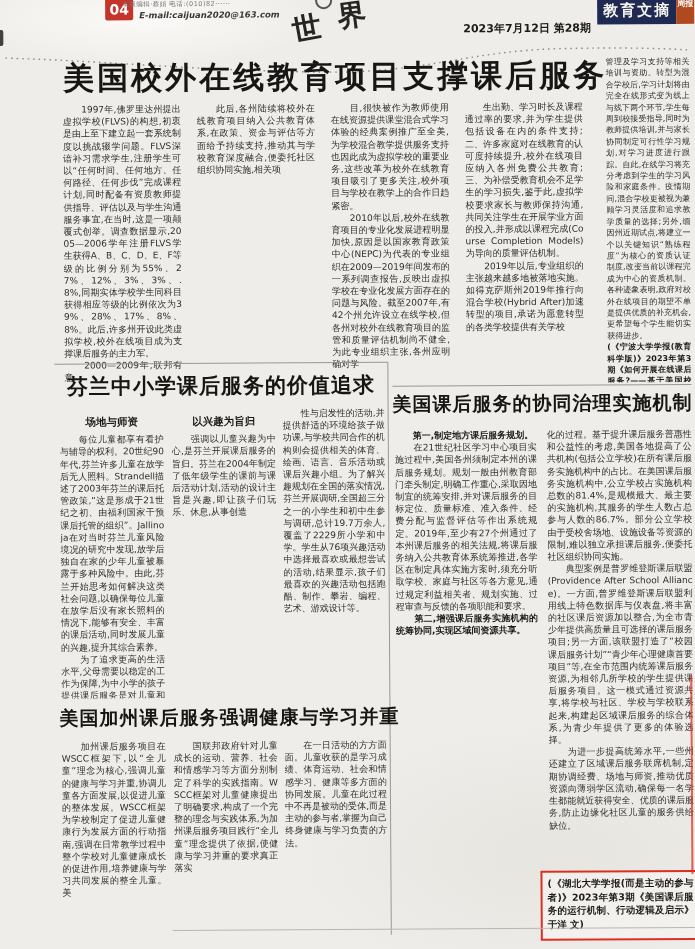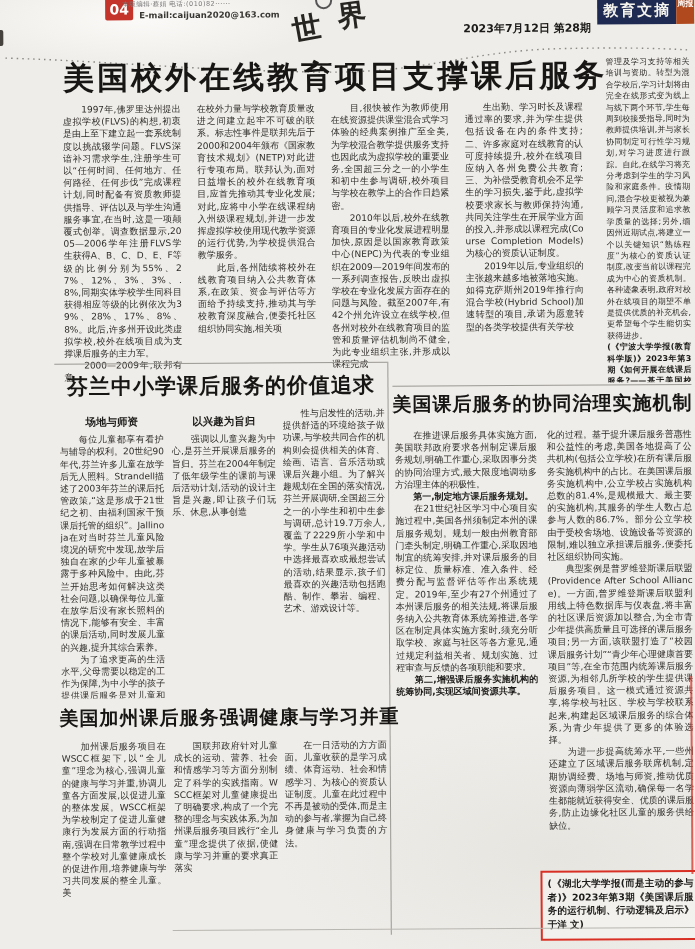--- a/index.html
+++ b/index.html
@@ -53,21 +53,21 @@
 <div id="page">
   <div id="content">
 
     <div class="abs smudge" style="left:-3px;top:28px;width:9px;height:16px;"></div>
 
     <div class="abs pagenum" style="left:108px;top:-5px;">
       <span>04</span>
     </div>
 
     <div class="abs info-line" style="left:125px;top:-1px;">本版编辑·蔡娟 电话:(010)82······</div>
-    <div class="abs email-line" style="left:142px;top:9px;">E-mail:caijuan2020@163.com</div>
+    <div class="abs email-line" style="left:142px;top:9px;font-style:italic;">E-mail:caijuan2020@163.com</div>
 
     <div class="abs circle-mark" style="left:318px;top:-8px;"></div>
     <div class="abs brush" style="left:294px;top:3px;">
       <span style="transform:rotate(-10deg) translateY(6px);">世</span>
       <span style="transform:rotate(-7deg) translateY(-7px);margin-left:12px;">界</span>
     </div>
 
     <div class="abs date-issue" style="left:466px;top:22px;">2023年7月12日  第28期</div>
 
     <div class="abs masthead" style="left:600px;top:-3px;">
@@ -79,30 +79,29 @@
       <path d="M8,22 C120,26 200,36 330,38 C430,39 470,18 560,16 C620,15 660,16 690,18" fill="none" stroke="#8a8882" stroke-width="1.4" stroke-dasharray="1.5,4"></path>
     </svg>
 
     <div class="abs headline h-main" style="left:65px;top:56px;width:545px;">美国校外在线教育项目支撑课后服务</div>
 
     <div class="abs col" style="left:65px;top:102px;width:118px;height:290px;">
         <div class="blk blk-p">　　1997年,佛罗里达州提出虚拟学校(FLVS)的构想,初衷是由上至下建立起一套系统制度以挑战辍学问题。FLVS深谙补习需求学生,注册学生可以“任何时间、任何地方、任何路径、任何步伐”完成课程计划,同时配备有资质教师提供指导、评估以及与学生沟通服务事宜,在当时,这是一项颠覆式创举。调查数据显示,2005—2006学年注册FLVS学生获得A、B、C、D、E、F等级的比例分别为55%、27%、12%、3%、3%、.8%,同期实体学校学生同科目获得相应等级的比例依次为39%、28%、17%、8%、8%。此后,许多州开设此类虚拟学校,校外在线项目成为支撑课后服务的主力军。</div>
         <div class="blk blk-p">　　2000—2009年,联邦有意</div>
       </div>
     <div class="abs col" style="left:199px;top:102px;width:118px;height:290px;">
-        <div class="blk blk-p">在校外力量与学校教育质量改进之间建立起牢不可破的联系。标志性事件是联邦先后于2000和2004年颁布《国家教育技术规划》(NETP)对此进行专项布局。联邦认为,面对日益增长的校外在线教育项目,应首先推动其专业化发展;对此,应将中小学在线课程纳入州级课程规划,并进一步发挥虚拟学校使用现代教学资源的运行优势,为学校提供混合教学服务。</div>
         <div class="blk blk-p">　　此后,各州陆续将校外在线教育项目纳入公共教育体系,在政策、资金与评估等方面给予持续支持,推动其与学校教育深度融合,便委托社区组织协同实施,相关项</div>
       </div>
     <div class="abs col" style="left:333px;top:102px;width:118px;height:290px;">
-        <div class="blk blk-p">　　目,很快被作为教师使用在线资源提供课堂混合式学习体验的经典案例推广至全美,为学校混合教学提供服务支持也因此成为虚拟学校的重要业务,全国超三分之一的小学生和初中生参与调研,校外项目与学校在教学上的合作日趋紧密。</div>
-        <div class="blk blk-p">　　2010年以后,校外在线教育项目的专业化发展进程明显加快,原因是以国家教育政策中心(NEPC)为代表的专业组织在2009—2019年间发布的一系列调查报告,反映出虚拟学校在专业化发展方面存在的问题与风险。截至2007年,有42个州允许设立在线学校,但各州对校外在线教育项目的监管和质量评估机制尚不健全,为此专业组织主张,并形成以课程完成</div>
+        <div class="blk blk-p">　　目,很快被作为教师使用在线资源提供课堂混合式学习体验的经典案例推广至全美,为学校混合教学提供服务支持也因此成为虚拟学校的重要业务,这些改革为校外在线教育项目吸引了更多关注,校外项目与学校在教学上的合作日趋紧密。</div>
+        <div class="blk blk-p">　　2010年以后,校外在线教育项目的专业化发展进程明显加快,原因是以国家教育政策中心(NEPC)为代表的专业组织在2009—2019年间发布的一系列调查报告,反映出虚拟学校在专业化发展方面存在的问题与风险。截至2007年,有42个州允许设立在线学校,但各州对校外在线教育项目的监管和质量评估机制尚不健全,为此专业组织主张,各州应明确对学</div>
       </div>
     <div class="abs col" style="left:467px;top:102px;width:118px;height:290px;">
-        <div class="blk blk-p">　　生出勤、学习时长及课程通过率的要求,并为学生提供包括设备在内的条件支持;二、许多家庭对在线教育的认可度持续提升,校外在线项目应纳入各州免费公共教育;三、为补偿受教育机会不足学生的学习损失,鉴于此,虚拟学校要求家长与教师保持沟通,共同关注学生在开展学业方面的投入,并形成以课程完成(Course Completion Models)为核心的资质认证制度。</div>
-        <div class="blk blk-p">　　2019年以后,专业组织的主张越来越多地被落地实施。如得克萨斯州2019年推行向混合学校(Hybrid School)加速转型的项目,承诺为愿意转型的各类学校提供有关学校</div>
+        <div class="blk blk-p">　　生出勤、学习时长及课程通过率的要求,并为学生提供包括设备在内的条件支持;二、许多家庭对在线教育的认可度持续提升,校外在线项目应纳入各州免费公共教育;三、为补偿受教育机会不足学生的学习损失,鉴于此,虚拟学校要求家长与教师保持沟通,共同关注学生在开展学业方面的投入,并形成以课程完成(Course Completion Models)为导向的质量评估机制。</div>
+        <div class="blk blk-p">　　2019年以后,专业组织的主张越来越多地被落地实施。如得克萨斯州2019年推行向混合学校(Hybrid After)加速转型的项目,承诺为愿意转型的各类学校提供有关学校</div>
       </div>
     <div class="abs col col-narrow" style="left:608px;top:58px;width:84px;height:326px;">
         <div class="blk blk-p">管理及学习支持等相关培训与资助。转型为混合学校后,学习计划将由完全在线形式变为线上与线下两个环节,学生每周到校接受指导,同时为教师提供培训,并与家长协同制定可行性学习规划,对学习进度进行跟踪。自此,在线学习将充分考虑到学生的学习风险和家庭条件。疫情期间,混合学校更被视为兼顾学习灵活度和追求教学质量的选择;另外,缅因州近期试点,将建立一个以关键知识“熟练程度”为核心的资质认证制度,改变当前以课程完成为中心的资质机制。各种迹象表明,政府对校外在线项目的期望不单是提供优质的补充机会,更希望每个学生能切实获得进步。</div>
         <div class="blk blk-cite">(《宁波大学学报(教育科学版)》2023年第3期《如何开展在线课后服务?——基于美国校外在线教育项目助力学校课后服务的省思》蒋鑫 文)</div>
       </div>
 
     <div class="abs hline" style="left:55px;top:362px;width:333px;"></div>
     <div class="abs vline" style="left:388px;top:362px;height:573px;"></div>
     <div class="abs hline" style="left:393px;top:386px;width:299px;"></div>
 
@@ -121,26 +120,25 @@
       </div>
 
     <div class="abs headline h-sec" style="left:58px;top:704px;width:327px;font-size:19px;">美国加州课后服务强调健康与学习并重</div>
     <div class="abs col" style="left:60px;top:739px;width:104px;height:188px;">
         <div class="blk blk-p">　　加州课后服务项目在WSCC框架下,以“全儿童”理念为核心,强调儿童的健康与学习并重,协调儿童各方面发展,以促进儿童的整体发展。WSCC框架为学校制定了促进儿童健康行为发展方面的行动指南,强调在日常教学过程中整个学校对儿童健康成长的促进作用,培养健康与学习共同发展的整全儿童。美</div>
       </div>
     <div class="abs col" style="left:172px;top:739px;width:104px;height:188px;">
         <div class="blk blk-p">　　国联邦政府针对儿童成长的运动、营养、社会和情感学习等方面分别制定了科学的实践指南。WSCC框架对儿童健康提出了明确要求,构成了一个完整的理念与实践体系,为加州课后服务项目践行“全儿童”理念提供了依据,使健康与学习并重的要求真正落实</div>
       </div>
     <div class="abs col" style="left:283px;top:739px;width:102px;height:188px;">
-        <div class="blk blk-p">　　在一日活动的方方面面。儿童收获的是学习成绩、体育运动、社会和情感学习、为核心的资质认证制度。儿童在此过程中不再是被动的受体,而是主动的参与者,掌握为自己终身健康与学习负责的方法。</div>
+        <div class="blk blk-p">　　在一日活动的方方面面。儿童收获的是学习成绩、体育运动、社会和情感学习、健康等多方面的协同发展。儿童在此过程中不再是被动的受体,而是主动的参与者,掌握为自己终身健康与学习负责的方法。</div>
       </div>
 
     <div class="abs headline h-sec" style="left:393px;top:392px;width:299px;font-size:19px;">美国课后服务的协同治理实施机制</div>
     <div class="abs col" style="left:395px;top:430px;width:142px;height:505px;">
-        <div class="blk blk-p">　　在推进课后服务具体实施方面,美国联邦政府要求各州制定课后服务规划,明确工作重心,采取因事分类的协同治理方式,最大限度地调动多方治理主体的积极性。</div>
         <div class="blk blk-bold">　　第一,制定地方课后服务规划。</div>
         <div class="blk blk-p">　　在21世纪社区学习中心项目实施过程中,美国各州须制定本州的课后服务规划。规划一般由州教育部门牵头制定,明确工作重心,采取因地制宜的统筹安排,并对课后服务的目标定位、质量标准、准入条件、经费分配与监督评估等作出系统规定。2019年,至少有27个州通过了本州课后服务的相关法规,将课后服务纳入公共教育体系统筹推进,各学区在制定具体实施方案时,须充分听取学校、家庭与社区等各方意见,通过规定利益相关者、规划实施、过程审查与反馈的各项职能和要求。</div>
         <div class="blk blk-bold">　　第二,增强课后服务实施机构的统筹协同,实现区域间资源共享。</div>
       </div>
     <div class="abs col" style="left:547px;top:430px;width:145px;height:440px;">
         <div class="blk blk-p">化的过程。基于提升课后服务普惠性和公益性的考虑,美国各地提高了公共机构(包括公立学校)在所有课后服务实施机构中的占比。在美国课后服务实施机构中,公立学校占实施机构总数的81.4%,是规模最大、最主要的实施机构,其服务的学生人数占总参与人数的86.7%。部分公立学校由于受校舍场地、设施设备等资源的限制,难以独立承担课后服务,便委托社区组织协同实施。</div>
         <div class="blk blk-p">　　典型案例是普罗维登斯课后联盟(Providence After School Alliance)。一方面,普罗维登斯课后联盟利用线上特色数据库与仪表盘,将丰富的社区课后资源加以整合,为全市青少年提供高质量且可选择的课后服务项目;另一方面,该联盟打造了“校园课后服务计划”“青少年心理健康首要项目”等,在全市范围内统筹课后服务资源,为相邻几所学校的学生提供课后服务项目。这一模式通过资源共享,将学校与社区、学校与学校联系起来,构建起区域课后服务的综合体系,为青少年提供了更多的体验选择。</div>
         <div class="blk blk-p">　　为进一步提高统筹水平,一些州还建立了区域课后服务联席机制,定期协调经费、场地与师资,推动优质资源向薄弱学区流动,确保每一名学生都能就近获得安全、优质的课后服务,防止边缘化社区儿童的服务供给缺位。</div>
       </div>
 

